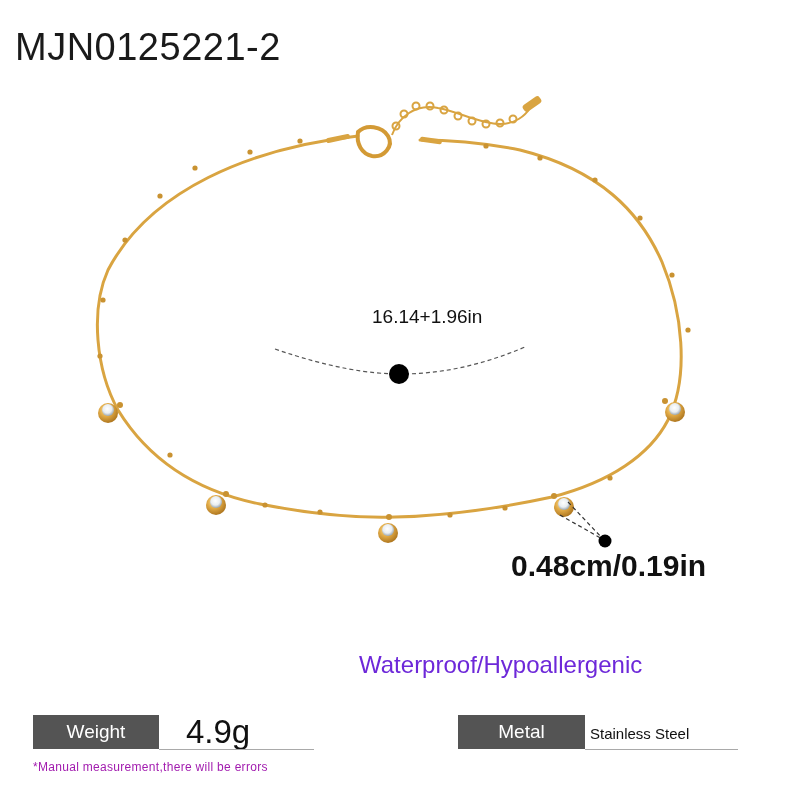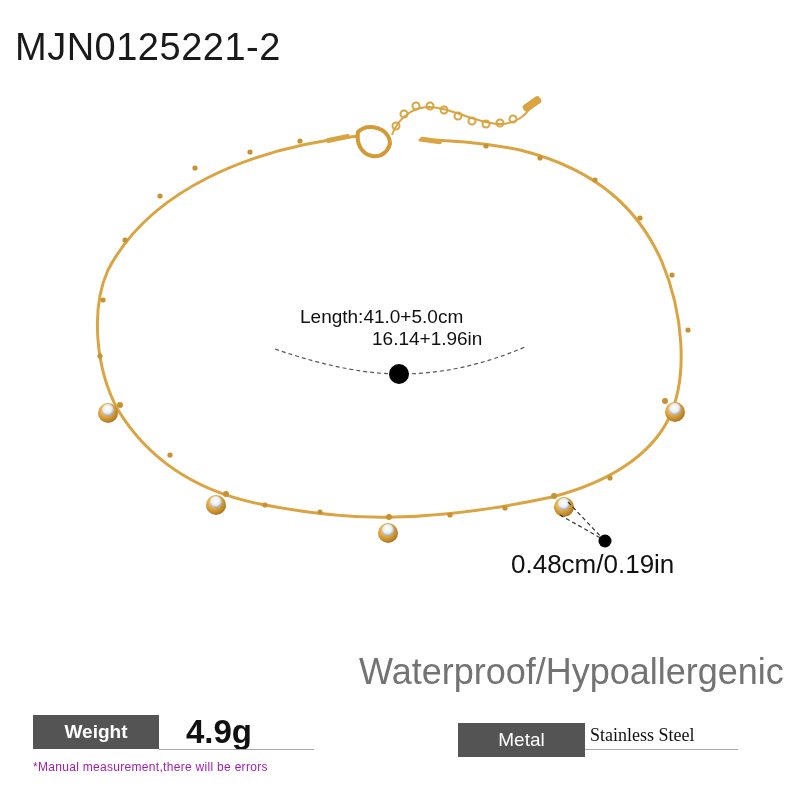--- a/index.html
+++ b/index.html
@@ -1,33 +1,33 @@
 <!DOCTYPE html>
 <html><head>
   <meta charset="utf-8">
   <style>
     html, body { margin: 0; padding: 0; background: #ffffff; }
     body { width: 800px; height: 800px; position: relative; overflow: hidden; font-family: "Liberation Sans", sans-serif; color: #111; }
     .sku { position: absolute; left: 15px; top: 26px; font-size: 38px; letter-spacing: 0.5px; color: #1a1a1a; }
     .necklace { position: absolute; left: 0; top: 0; width: 800px; height: 640px; }
     .len-label { position: absolute; left: 300px; top: 306px; font-size: 19px; color: #111; line-height: 22px; }
     .len-label .l2 { display: block; padding-left: 72px; }
-    .size-label { position: absolute; left: 511px; top: 549px; font-size: 26px; color: #111; }
-    .features { position: absolute; left: 359px; top: 651px; font-size: 36px; color: #737373; text-align: right; }
+    .size-label { position: absolute; left: 511px; top: 549px; font-size: 30px; color: #111; font-weight: bold; }
+    .features { position: absolute; left: 359px; top: 651px; font-size: 24px; color: #6d28d9; text-align: right; }
     .spec-row { position: absolute; top: 715px; height: 34px; }
-    .spec-row.weight { left: 33px; width: 281px; font-weight: bold; }
+    .spec-row.weight { left: 33px; width: 281px; }
     .spec-row.metal { left: 458px; width: 280px; }
     .spec-key { position: absolute; left: 0; top: 0; height: 34px; background: #545454; color: #fff; font-size: 19px; display: flex; align-items: center; justify-content: center; }
     .weight .spec-key { width: 126px; }
-    .metal .spec-key { width: 127px; margin-top: 8px; }
+    .metal .spec-key { width: 127px; }
     .spec-line { position: absolute; bottom: -1px; height: 1px; background: #a9a9a9; }
     .weight .spec-line { left: 126px; right: 0; }
     .metal .spec-line { left: 127px; right: 0; }
     .weight .spec-val { position: absolute; left: 153px; top: -2px; font-size: 33px; color: #111; }
-    .metal .spec-val { position: absolute; left: 132px; top: 10px; font-size: 18px; color: #111; font-family: Liberation Serif, serif; }
+    .metal .spec-val { position: absolute; left: 132px; top: 10px; font-size: 15px; color: #111; }
     .note { position: absolute; left: 33px; top: 760px; font-size: 12px; color: #a21caf; letter-spacing: 0.3px; }
   </style>
 </head>
 <body>
 
 <div class="sku">MJN0125221-2</div>
 
 <svg class="necklace" viewBox="0 0 800 640" xmlns="http://www.w3.org/2000/svg">
   <defs>
     <radialGradient id="charmGold" cx="40%" cy="35%" r="70%">
@@ -117,21 +117,20 @@
 
   <path d="M275,349 C330,368 370,374 400,374 C440,374 480,366 525,347" fill="none" stroke="#555" stroke-width="1.2" stroke-dasharray="4 3"></path>
   <circle cx="399" cy="374" r="10" fill="#000"></circle>
 
   <line x1="568" y1="502" x2="604" y2="540" stroke="#333" stroke-width="1.2" stroke-dasharray="4 3"></line>
   <line x1="560" y1="515" x2="604" y2="540" stroke="#333" stroke-width="1.2" stroke-dasharray="4 3"></line>
   <circle cx="605" cy="541" r="6.5" fill="#000"></circle>
 </svg>
 
 <div class="len-label">
-  <span>Length:41.0+5.0cm</span>
   <span class="l2">16.14+1.96in</span>
 </div>
 
 <div class="size-label">0.48cm/0.19in</div>
 
 <div class="features">Waterproof/Hypoallergenic</div>
 
 <div class="spec-row weight">
   <div class="spec-key">Weight</div>
   <div class="spec-val">4.9g</div>

